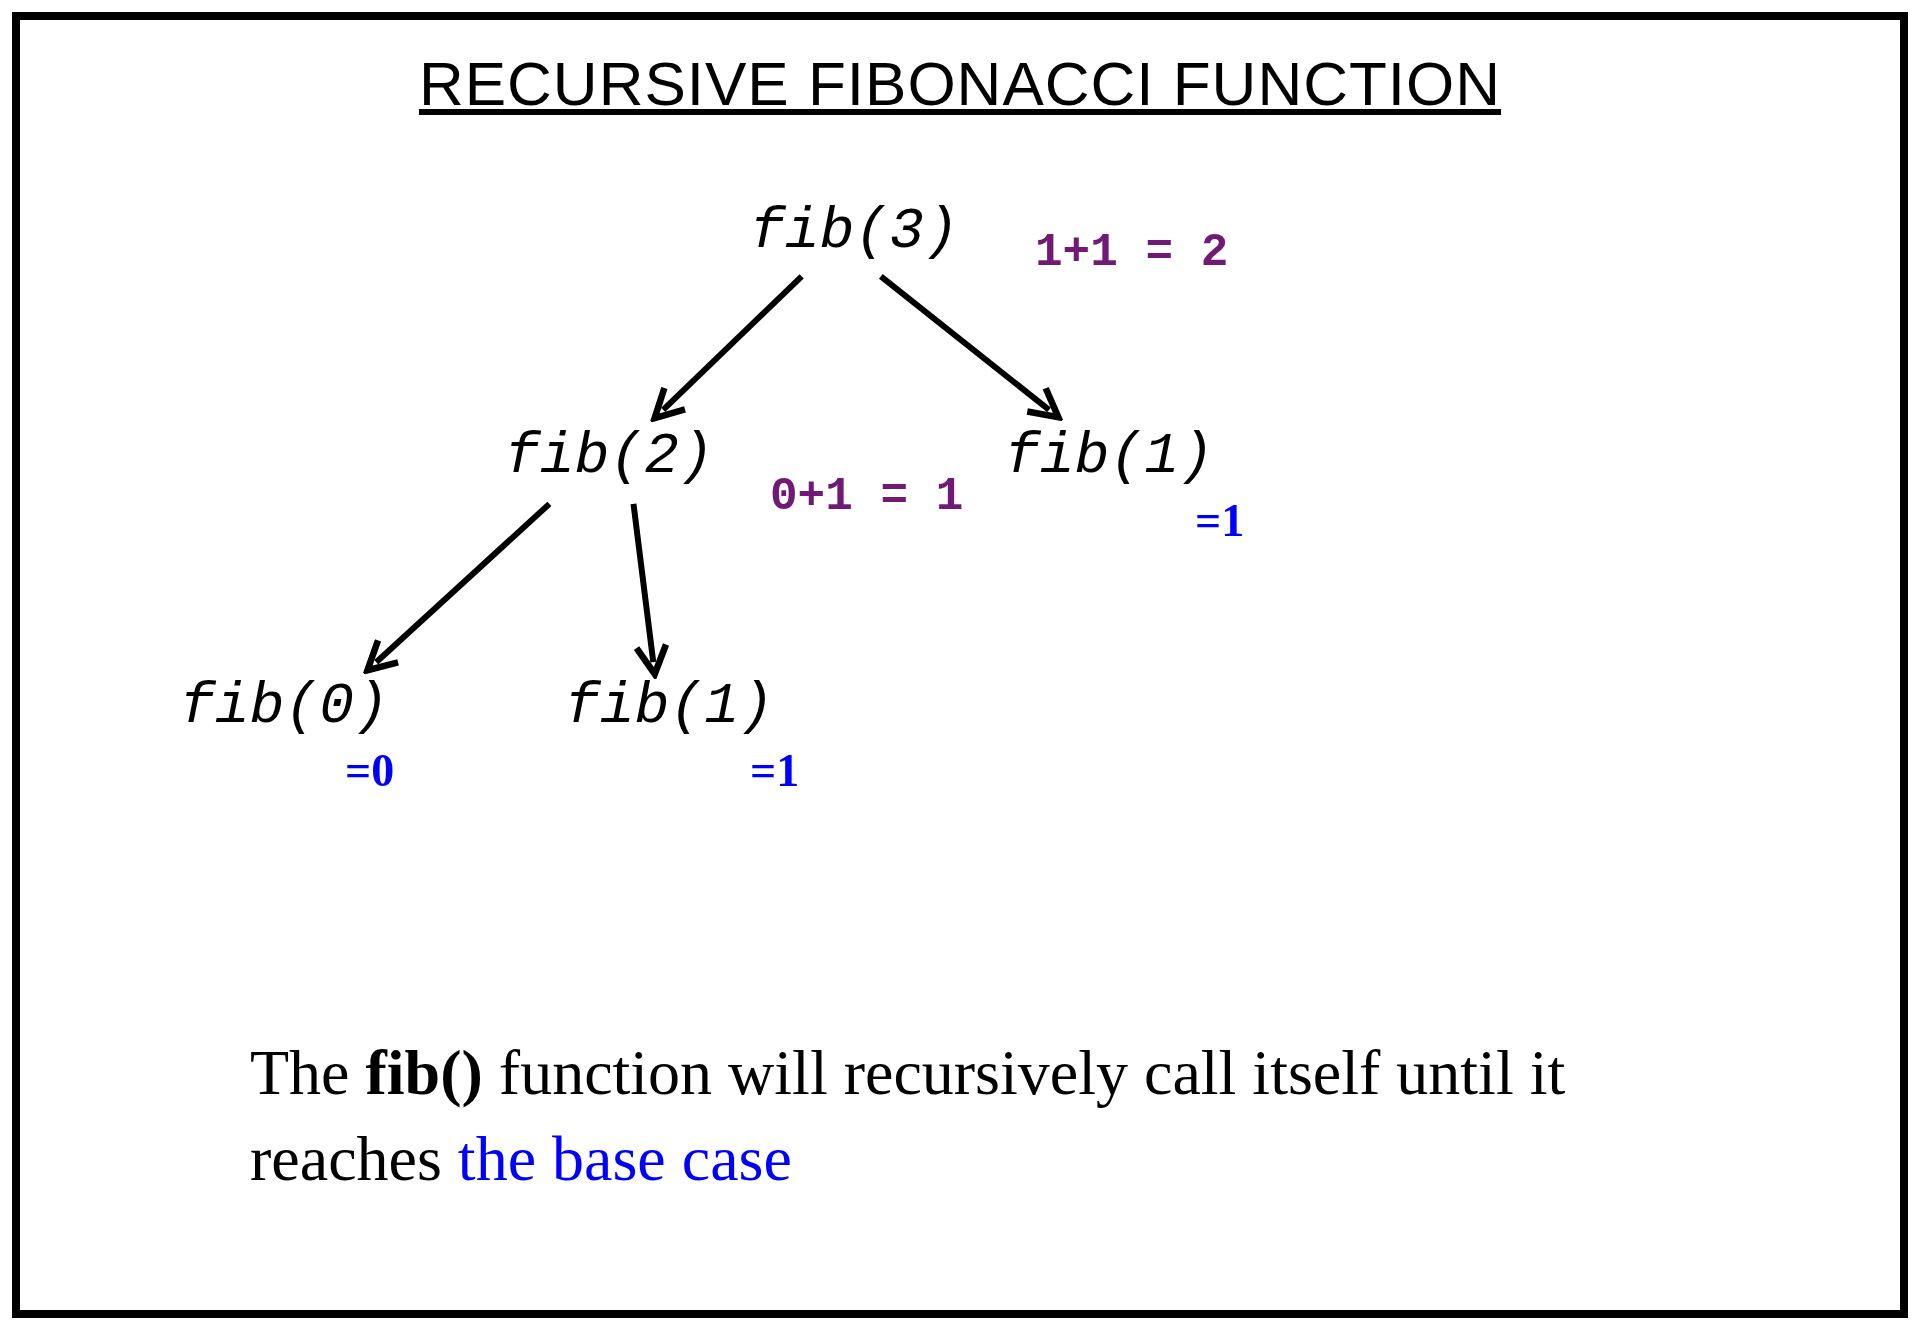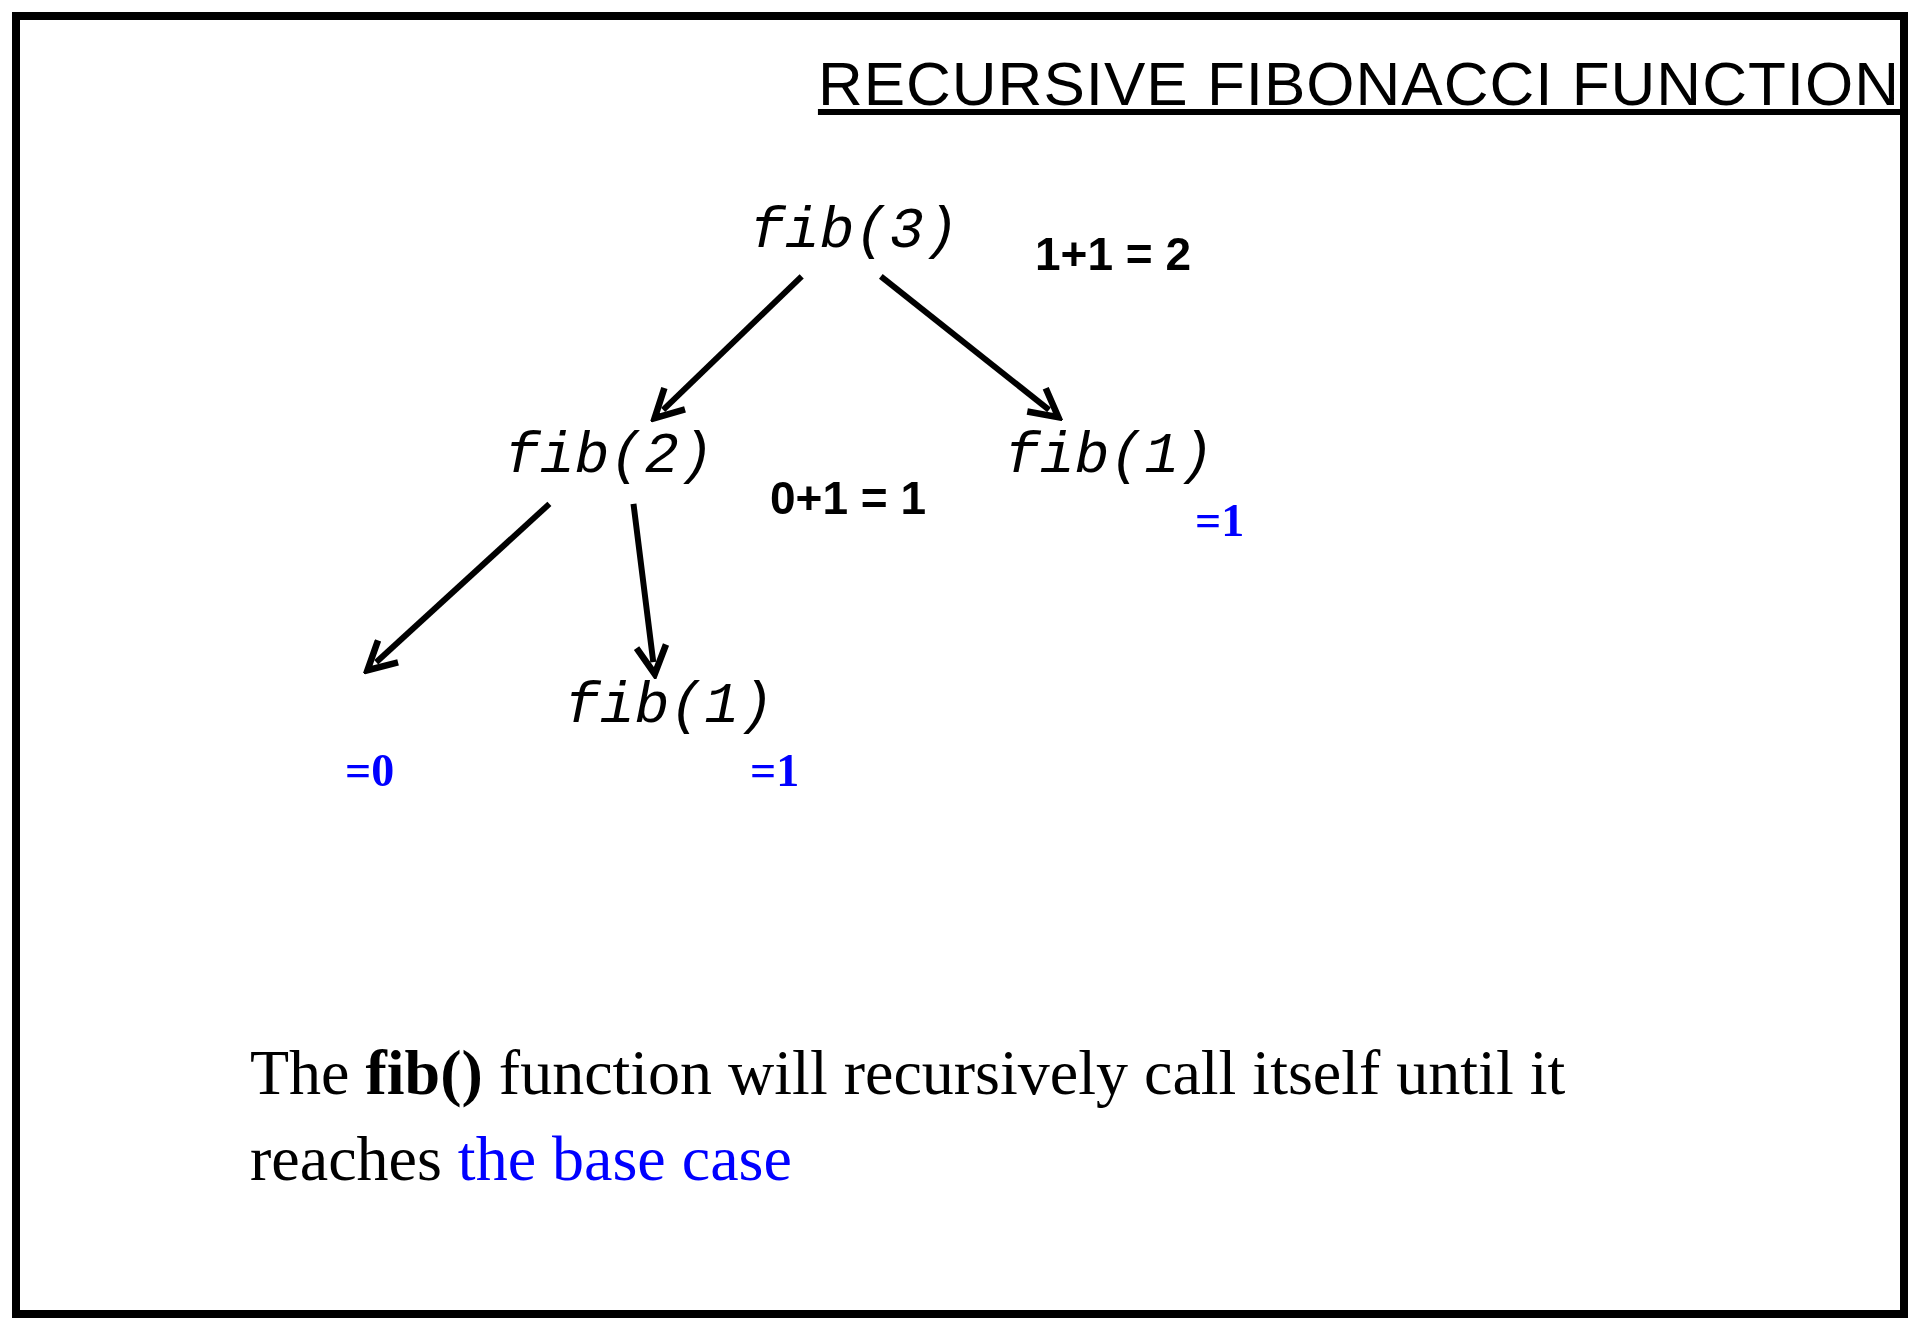--- a/index.html
+++ b/index.html
@@ -13,21 +13,21 @@
     .frame {
       position: absolute;
       top: 12px;
       left: 12px;
       right: 12px;
       bottom: 12px;
       border: 8px solid #000;
       background: #fff;
     }
     .title {
-      text-align: right;
+      text-align: center;
       font-size: 62px;
       font-weight: 400;
       text-decoration: underline;
       margin-top: 28px;
       letter-spacing: 1px;
       font-family: "Comic Sans MS", "Comic Sans", cursive, sans-serif;
     }
     .diagram {
       position: relative;
       width: 100%;
@@ -36,24 +36,24 @@
     .node {
       position: absolute;
       font-family: "Courier New", Courier, monospace;
       font-size: 58px;
       color: #000;
       white-space: nowrap;
       font-style: italic;
     }
     .result-red {
       position: absolute;
-      font-family: Liberation Sans, sans-serif;
+      font-family: Liberation Mono, monospace;
       font-weight: bold;
       font-size: 46px;
-      color: #000000;
+      color: #701a75;
       white-space: nowrap;
       text-align: center;
     }
     .result-blue {
       position: absolute;
       font-family: "Comic Sans MS", cursive;
       font-weight: bold;
       font-size: 46px;
       color: #0000ff;
       white-space: nowrap;
@@ -87,20 +87,21 @@
 
     <div class="node" style="left:730px; top:80px;">fib(3)</div>
     <div class="result-red" style="left:1015px; top:108px;">1+1 = 2</div>
 
     <div class="node" style="left:485px; top:305px;">fib(2)</div>
     <div class="result-red" style="left:750px; top:352px;">0+1 = 1</div>
 
     <div class="node" style="left:985px; top:305px;">fib(1)</div>
     <div class="result-blue" style="left:1175px; top:375px;">=1</div>
 
+    <div class="node" style="left:160px; top:555px;">fib(0)</div>
     <div class="result-blue" style="left:325px; top:625px;">=0</div>
 
     <div class="node" style="left:545px; top:555px;">fib(1)</div>
     <div class="result-blue" style="left:730px; top:625px;">=1</div>
 
     <svg class="arrow" style="left:0; top:0; width:100%; height:100%;" viewBox="0 0 1900 750">
       <defs>
         <marker id="arrowhead" markerWidth="6" markerHeight="6" refX="3.2" refY="3" orient="auto" markerUnits="strokeWidth">
           <path d="M0.5,0.5 L5.2,3 L0.5,5.5" fill="none" stroke="#000" stroke-width="1.1"></path>
         </marker>

